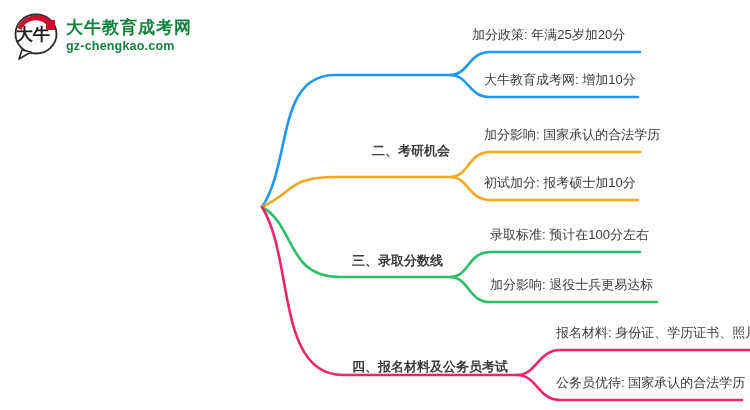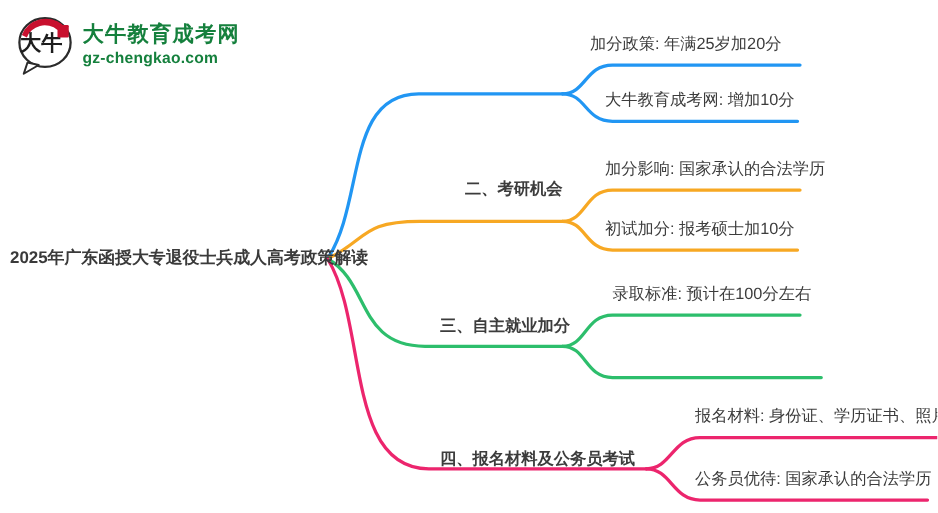--- a/index.html
+++ b/index.html
@@ -75,27 +75,27 @@
       <path d="M5.5 18 A20.5 19.5 0 0 1 38 9.5 L34 14 A15 14 0 0 0 9.5 20 Z" fill="#c8102e"></path>
       <text x="21" y="30" font-size="17" font-weight="bold" fill="#1d1d1d" text-anchor="middle" font-family="Liberation Sans, DejaVu Sans, sans-serif">大牛</text>
       <rect x="34" y="10" width="9" height="10" rx="1" fill="#c8102e"></rect>
     </svg>
     <div class="logo-text">
       <div class="logo-name">大牛教育成考网</div>
       <div class="logo-url">gz-chengkao.com</div>
     </div>
   </div>
 
-  <div class="node root-label">2025年广东函授大专退役士兵成人高考政策解读</div>
 
   <div class="node branch-label b2-label">二、考研机会</div>
-  <div class="node branch-label b3-label">三、自主就业加分</div>
+  <div class="node branch-label b3-label">三、录取分数线</div>
   <div class="node branch-label b4-label">四、报名材料及公务员考试</div>
 
   <div class="node child-label b1-c1">加分政策: 年满25岁加20分</div>
   <div class="node child-label b1-c2">大牛教育成考网: 增加10分</div>
   <div class="node child-label b2-c1">加分影响: 国家承认的合法学历</div>
   <div class="node child-label b2-c2">初试加分: 报考硕士加10分</div>
   <div class="node child-label b3-c1">录取标准: 预计在100分左右</div>
+  <div class="node child-label b3-c2">加分影响: 退役士兵更易达标</div>
   <div class="node child-label b4-c1">报名材料: 身份证、学历证书、照片</div>
   <div class="node child-label b4-c2">公务员优待: 国家承认的合法学历</div>
 
 </div>
 
 </body></html>

